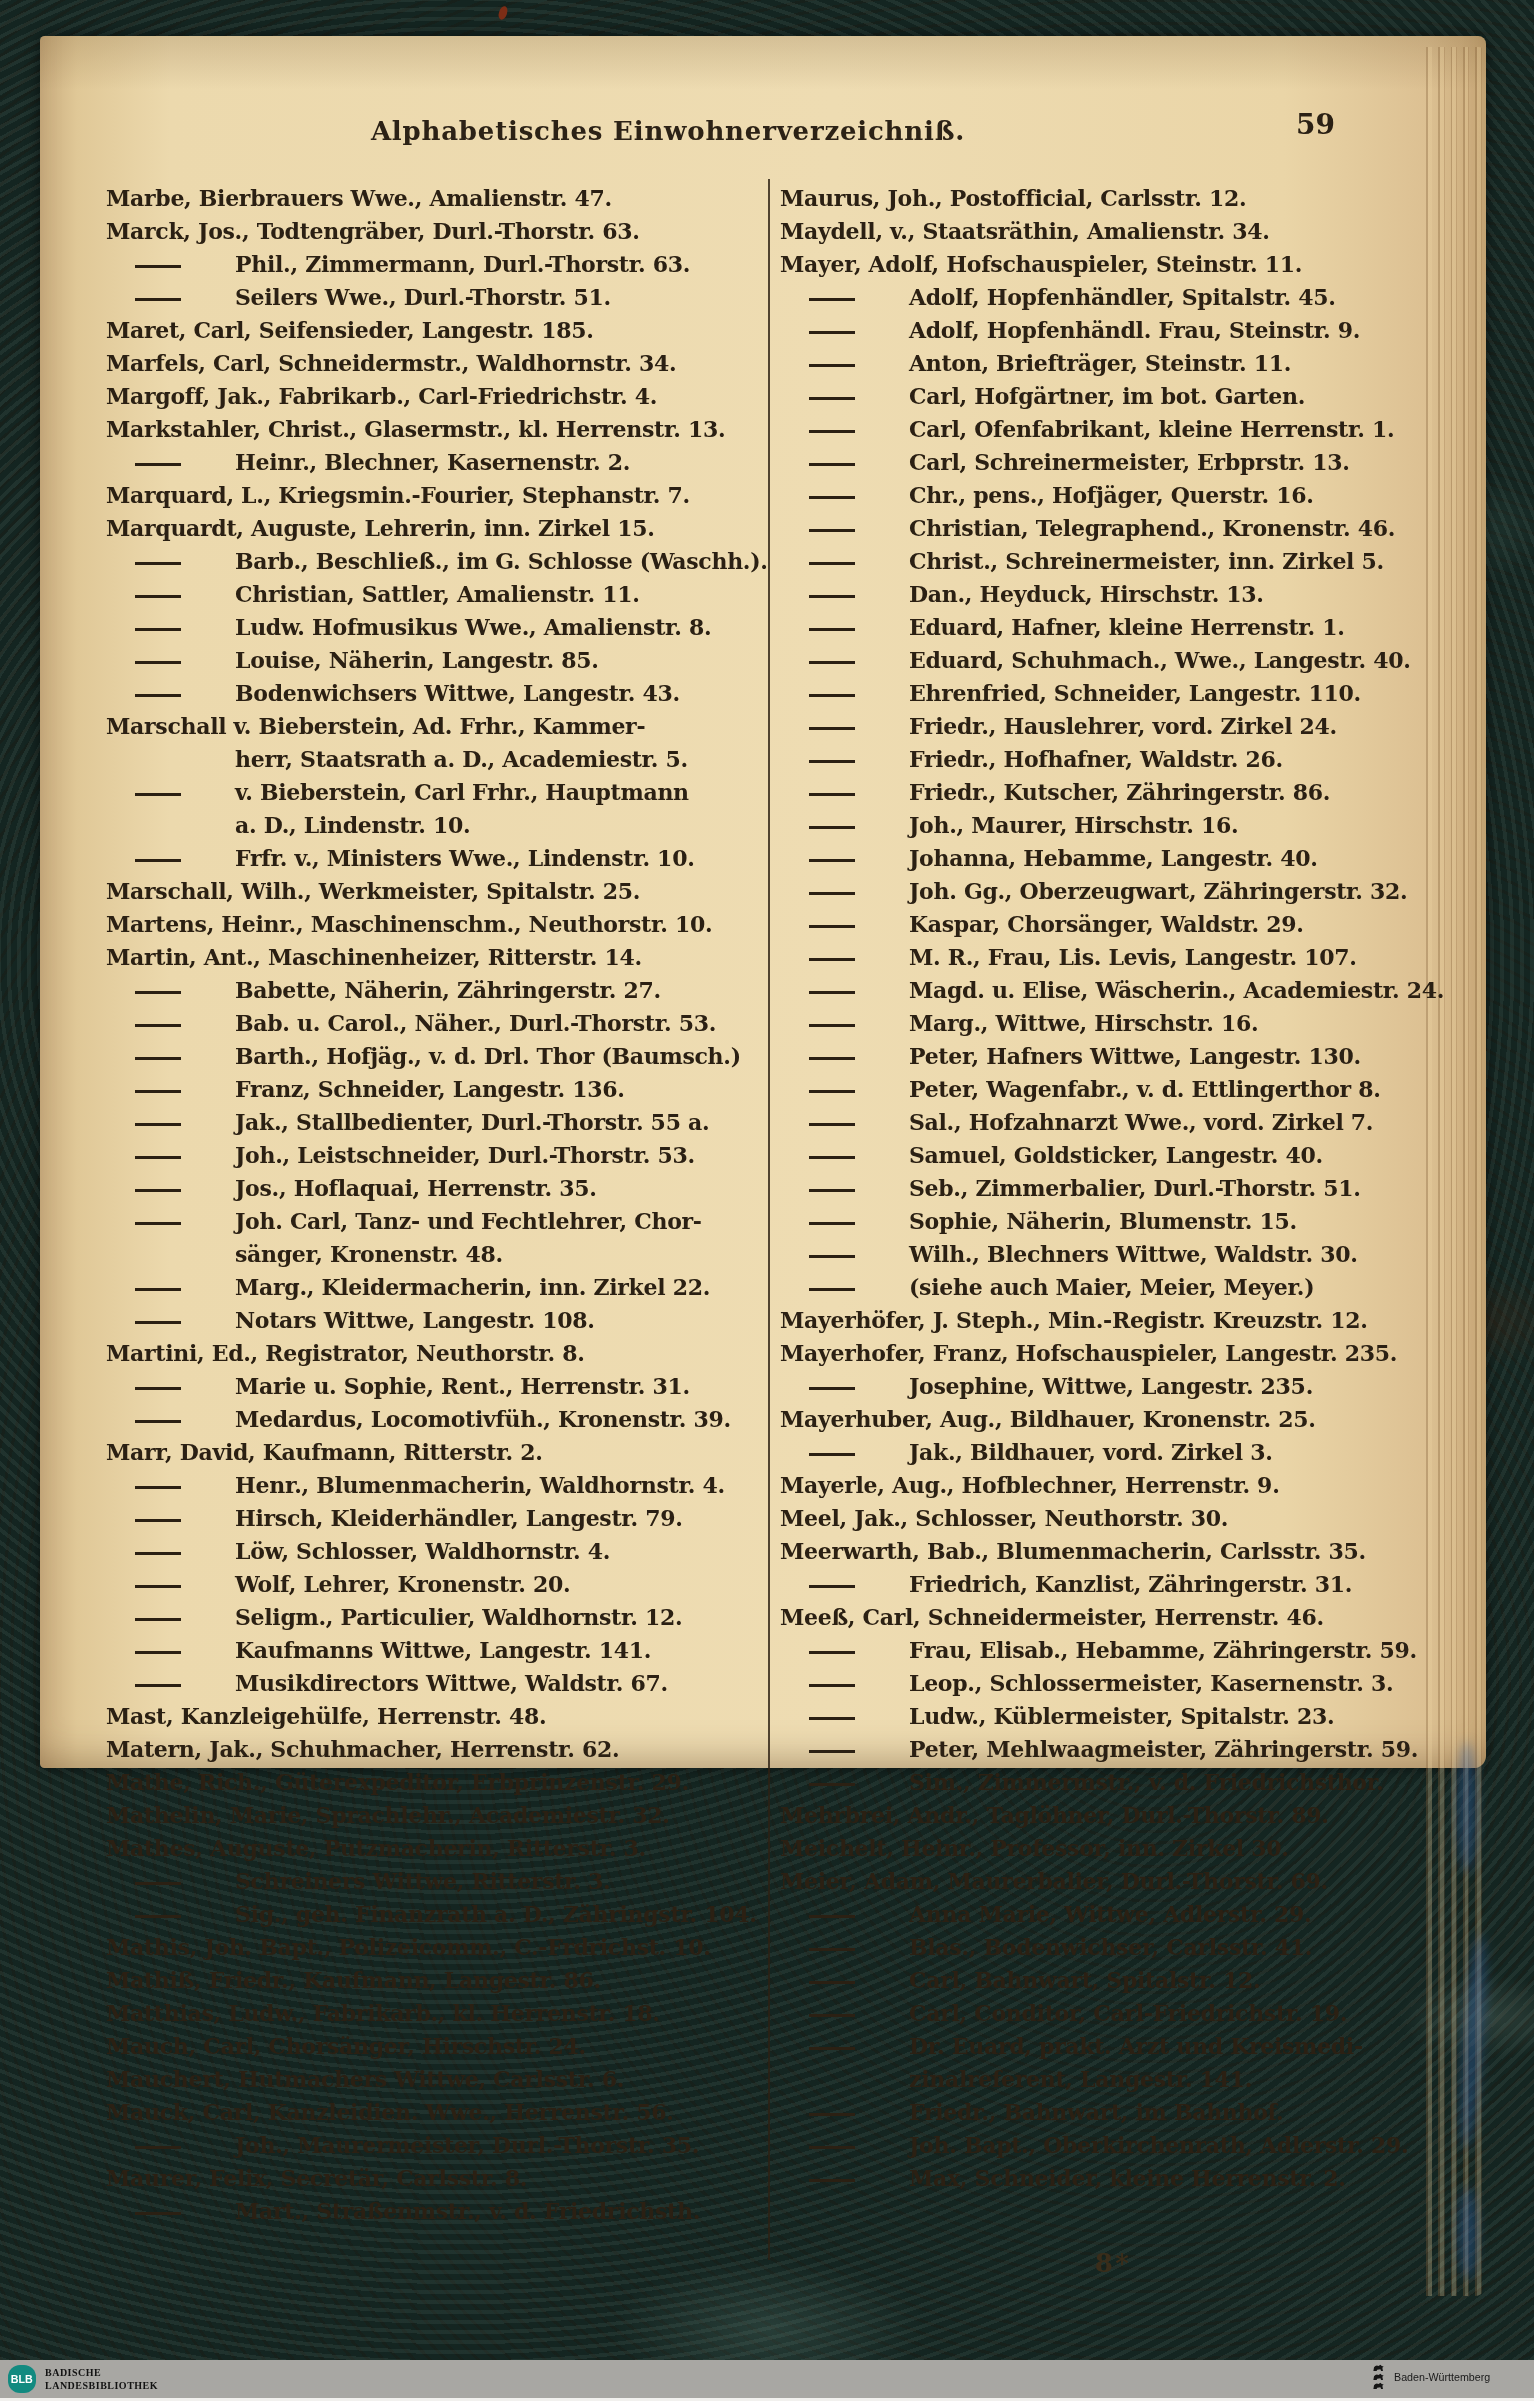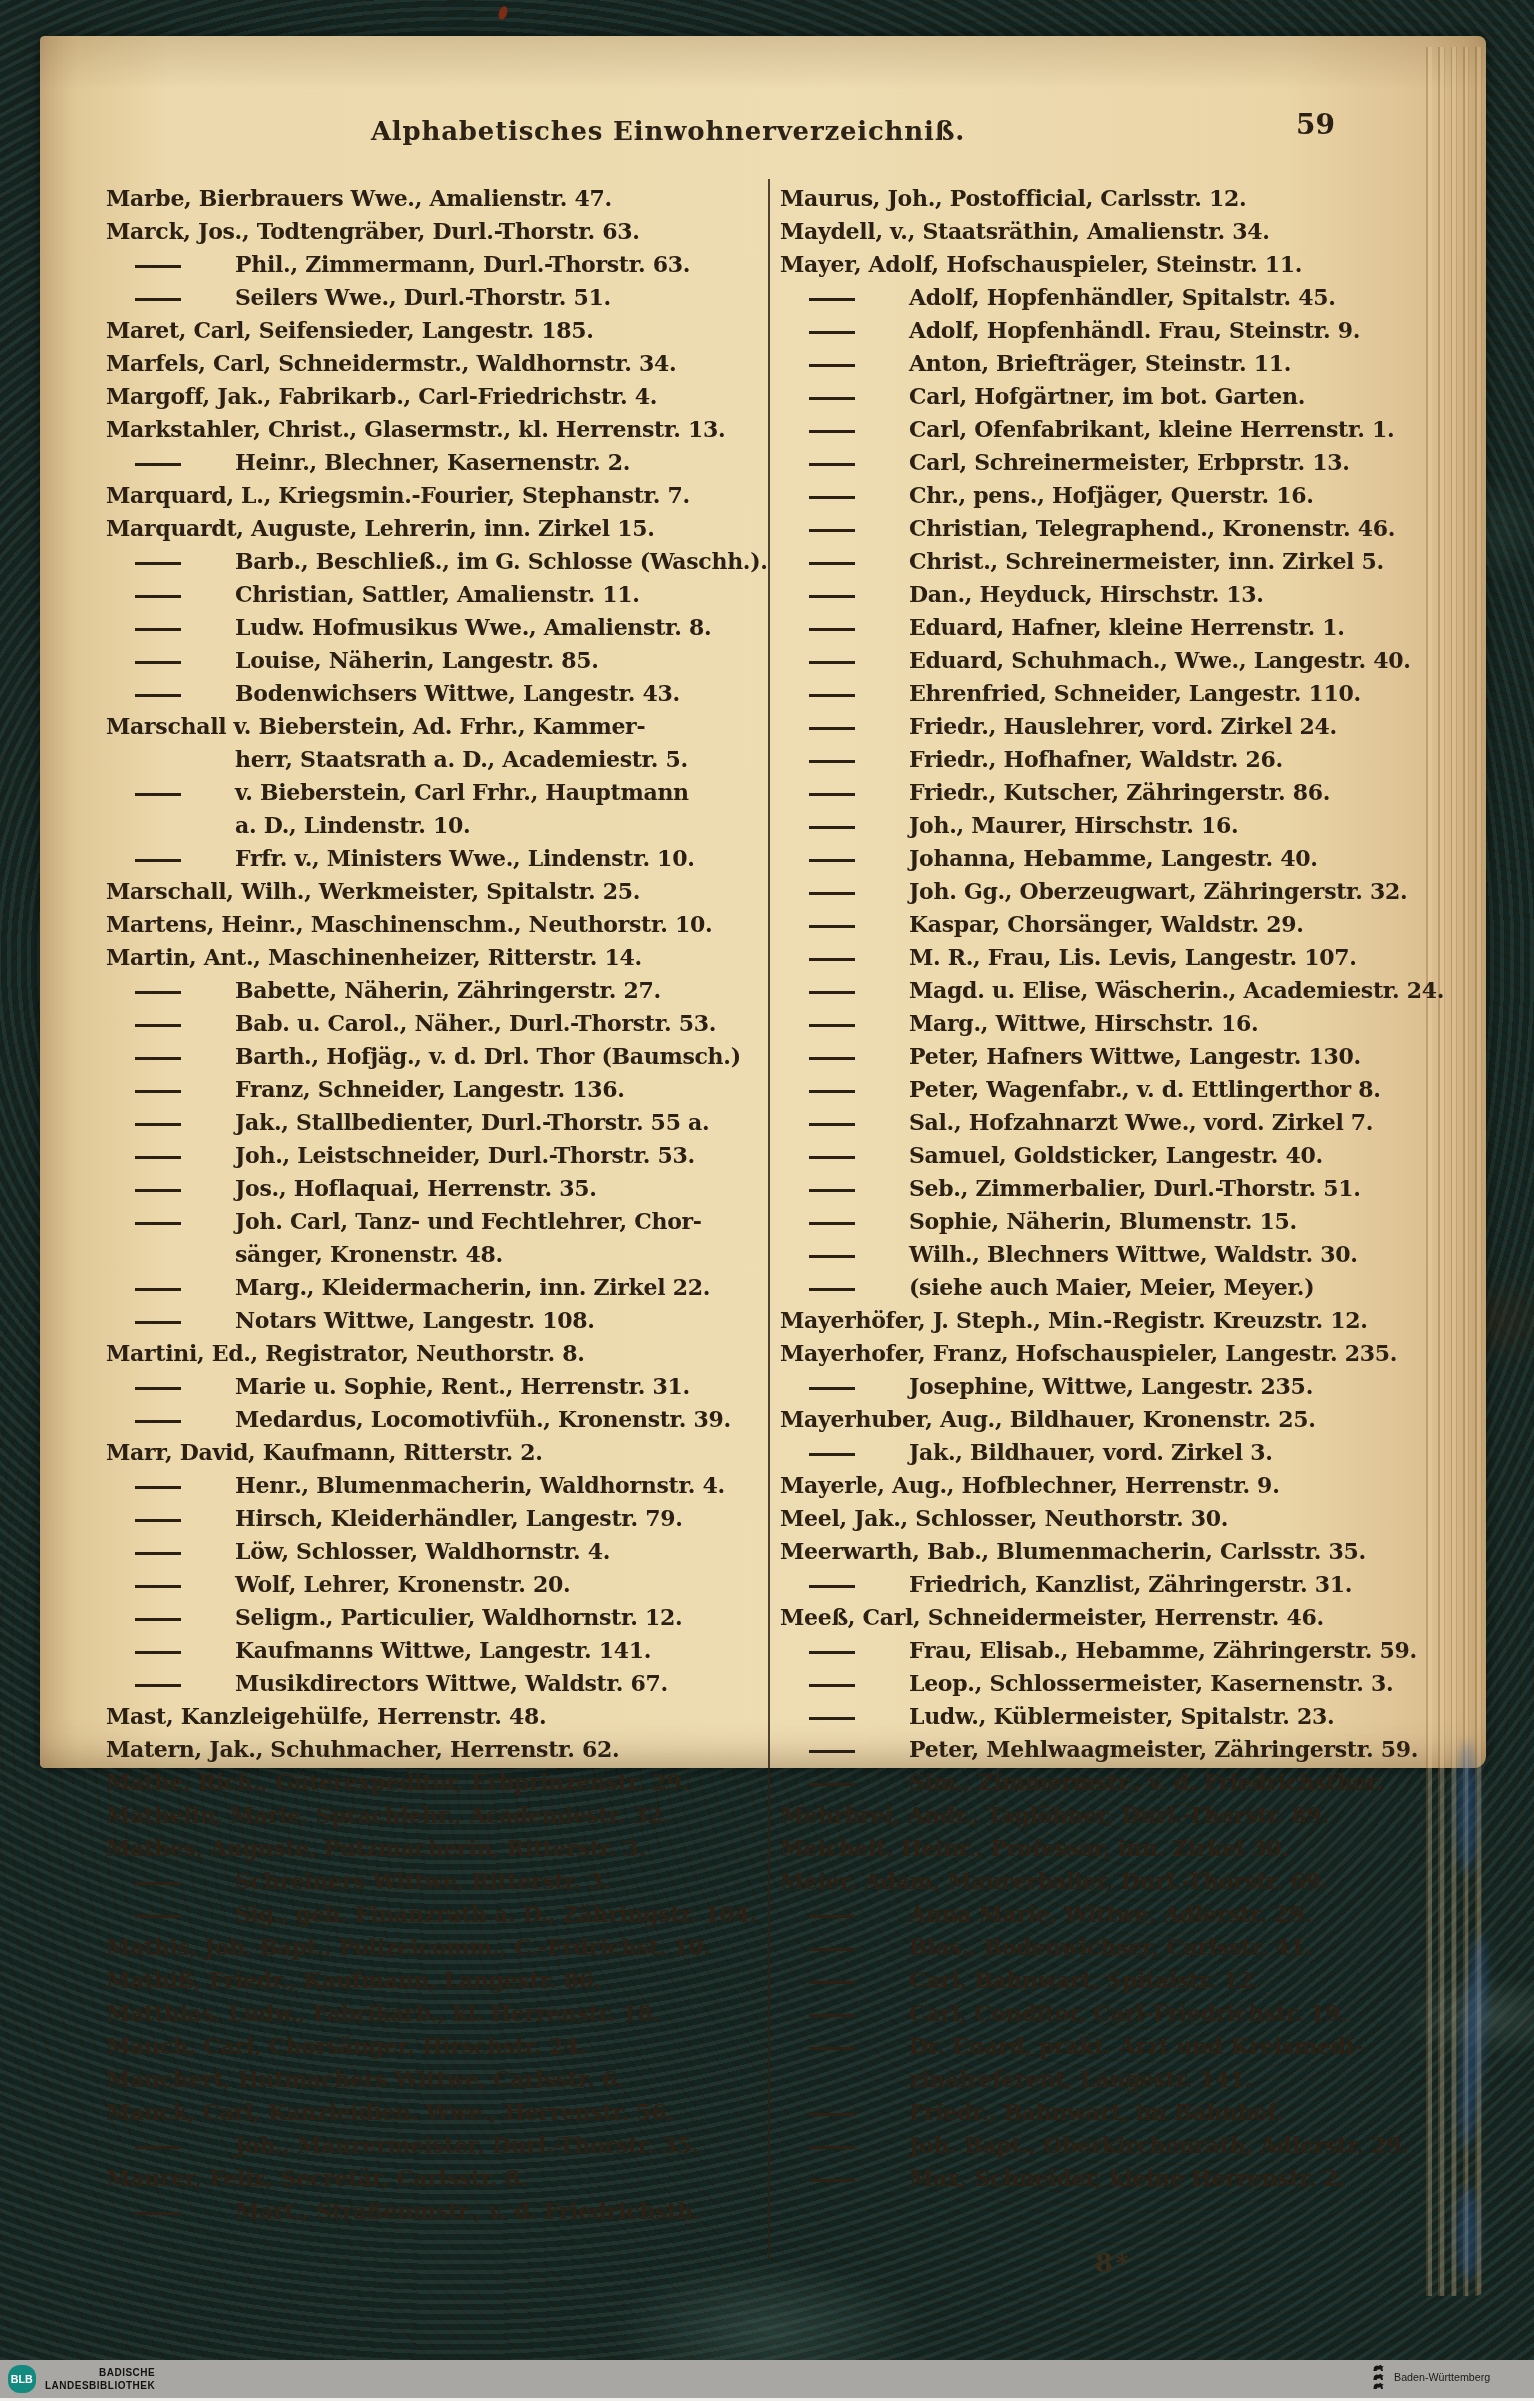--- a/index.html
+++ b/index.html
@@ -79,22 +79,22 @@
     background:#a8a7a3; border-bottom:3.1px solid #f2f1ee; box-sizing:border-box;
   }
   .blb-badge {
     position:absolute; left:7.7px; top:5.4px; width:28px; height:28px;
     background:#128a80; color:#ffffff; border-radius:12px;
     font-family:"Liberation Sans", sans-serif; font-weight:bold; font-size:10.7px;
     display:flex; align-items:center; justify-content:center;
   }
   .library-name {
     position:absolute; left:45px; top:6.1px;
-    font-family:Liberation Sans, sans-serif; font-weight:bold; font-size:10px;
-    line-height:13px; color:#121212; letter-spacing:0.5px;text-align:right;
+    font-family:Liberation Serif, serif; font-weight:bold; font-size:10px;
+    line-height:13px; color:#121212; letter-spacing:0.5px;
   }
   .bw-logo { position:absolute; left:1372px; top:3.8px; display:flex; align-items:center; gap:9px; }
   .lions { display:flex; flex-direction:column; gap:1.5px; }
   .lions svg { display:block; fill:#151515; }
   .state-name { font-family:"Liberation Sans", sans-serif; font-size:10.7px; color:#1a1a1a; white-space:nowrap; }
 </style>
 </head>
 <body>
 
 <div class="cover"></div>

